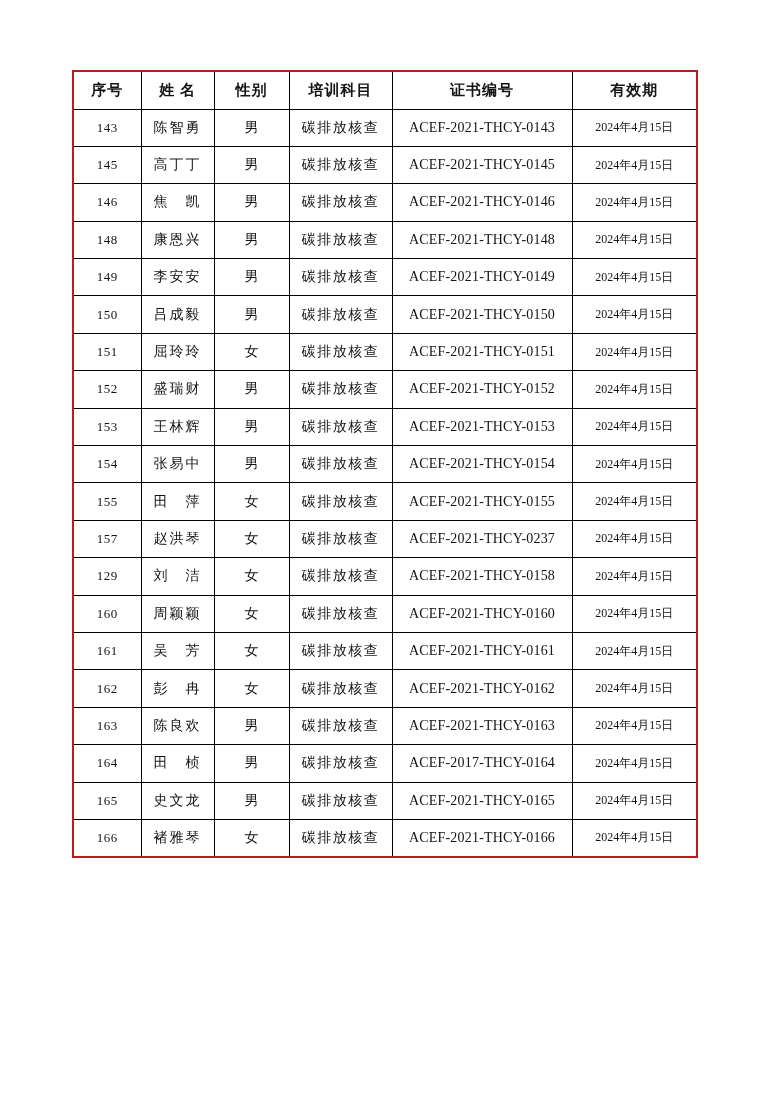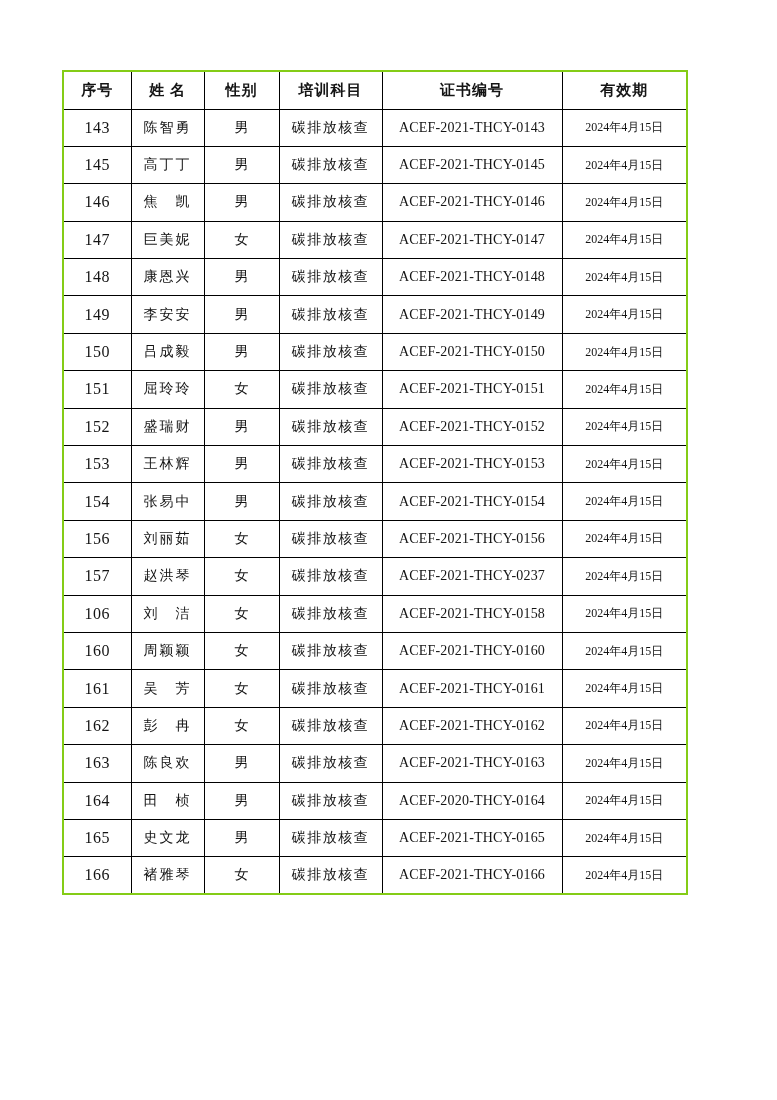--- a/index.html
+++ b/index.html
@@ -14,26 +14,26 @@
   }
   .page {
     position: relative;
     width: 777px;
     height: 1100px;
     background: #ffffff;
     overflow: hidden;
   }
   table.cert-table {
     position: absolute;
-    left: 62px;
+    left: 72px;
     top: 70px;
     width: 624px;
     border-collapse: collapse;
     table-layout: fixed;
-    border: 2px solid #84cc16;
+    border: 2px solid #b91c1c;
     background: #ffffff;
     padding-left: 27px;
   }
   th, td {
     border: 1px solid #000000;
     text-align: center;
     vertical-align: middle;
     padding: 0;
     color: #141414;
     overflow: hidden;
@@ -45,21 +45,21 @@
     font-family: "Liberation Serif", "DejaVu Serif", serif;
     font-weight: bold;
     font-size: 15px;
     letter-spacing: 1px;
   }
   td {
     font-family: "Liberation Serif", "DejaVu Serif", serif;
     font-size: 14px;
     font-weight: normal;
   }
-  .c-no       { font-size: 16px; letter-spacing: 0.5px; font-family: Liberation Serif, serif; }
+  .c-no       { font-size: 13px; letter-spacing: 0.5px; font-family: Liberation Serif, serif; }
   .c-name     { letter-spacing: 2px; }
   .c-gender   { font-size: 14px; }
   .c-subject  { letter-spacing: 1.5px; }
   .c-cert     { font-size: 14px; letter-spacing: 0.2px; }
   .c-validity { font-size: 12px; }
 </style>
 </head>
 <body>
 
 <div class="page">
@@ -101,28 +101,20 @@
   </tr>
         <tr>
     <td class="c-no">146</td>
     <td class="c-name">焦　凯</td>
     <td class="c-gender">男</td>
     <td class="c-subject">碳排放核查</td>
     <td class="c-cert">ACEF-2021-THCY-0146</td>
     <td class="c-validity">2024年4月15日</td>
   </tr>
         <tr>
-    <td class="c-no">147</td>
-    <td class="c-name">巨美妮</td>
-    <td class="c-gender">女</td>
-    <td class="c-subject">碳排放核查</td>
-    <td class="c-cert">ACEF-2021-THCY-0147</td>
-    <td class="c-validity">2024年4月15日</td>
-  </tr>
-        <tr>
     <td class="c-no">148</td>
     <td class="c-name">康恩兴</td>
     <td class="c-gender">男</td>
     <td class="c-subject">碳排放核查</td>
     <td class="c-cert">ACEF-2021-THCY-0148</td>
     <td class="c-validity">2024年4月15日</td>
   </tr>
         <tr>
     <td class="c-no">149</td>
     <td class="c-name">李安安</td>
@@ -165,37 +157,37 @@
   </tr>
         <tr>
     <td class="c-no">154</td>
     <td class="c-name">张易中</td>
     <td class="c-gender">男</td>
     <td class="c-subject">碳排放核查</td>
     <td class="c-cert">ACEF-2021-THCY-0154</td>
     <td class="c-validity">2024年4月15日</td>
   </tr>
         <tr>
-    <td class="c-no">156</td>
-    <td class="c-name">刘丽茹</td>
-    <td class="c-gender">女</td>
-    <td class="c-subject">碳排放核查</td>
-    <td class="c-cert">ACEF-2021-THCY-0156</td>
+    <td class="c-no">155</td>
+    <td class="c-name">田　萍</td>
+    <td class="c-gender">女</td>
+    <td class="c-subject">碳排放核查</td>
+    <td class="c-cert">ACEF-2021-THCY-0155</td>
     <td class="c-validity">2024年4月15日</td>
   </tr>
         <tr>
     <td class="c-no">157</td>
     <td class="c-name">赵洪琴</td>
     <td class="c-gender">女</td>
     <td class="c-subject">碳排放核查</td>
     <td class="c-cert">ACEF-2021-THCY-0237</td>
     <td class="c-validity">2024年4月15日</td>
   </tr>
         <tr>
-    <td class="c-no">106</td>
+    <td class="c-no">129</td>
     <td class="c-name">刘　洁</td>
     <td class="c-gender">女</td>
     <td class="c-subject">碳排放核查</td>
     <td class="c-cert">ACEF-2021-THCY-0158</td>
     <td class="c-validity">2024年4月15日</td>
   </tr>
         <tr>
     <td class="c-no">160</td>
     <td class="c-name">周颖颖</td>
     <td class="c-gender">女</td>
@@ -225,21 +217,21 @@
     <td class="c-gender">男</td>
     <td class="c-subject">碳排放核查</td>
     <td class="c-cert">ACEF-2021-THCY-0163</td>
     <td class="c-validity">2024年4月15日</td>
   </tr>
         <tr>
     <td class="c-no">164</td>
     <td class="c-name">田　桢</td>
     <td class="c-gender">男</td>
     <td class="c-subject">碳排放核查</td>
-    <td class="c-cert">ACEF-2020-THCY-0164</td>
+    <td class="c-cert">ACEF-2017-THCY-0164</td>
     <td class="c-validity">2024年4月15日</td>
   </tr>
         <tr>
     <td class="c-no">165</td>
     <td class="c-name">史文龙</td>
     <td class="c-gender">男</td>
     <td class="c-subject">碳排放核查</td>
     <td class="c-cert">ACEF-2021-THCY-0165</td>
     <td class="c-validity">2024年4月15日</td>
   </tr>

